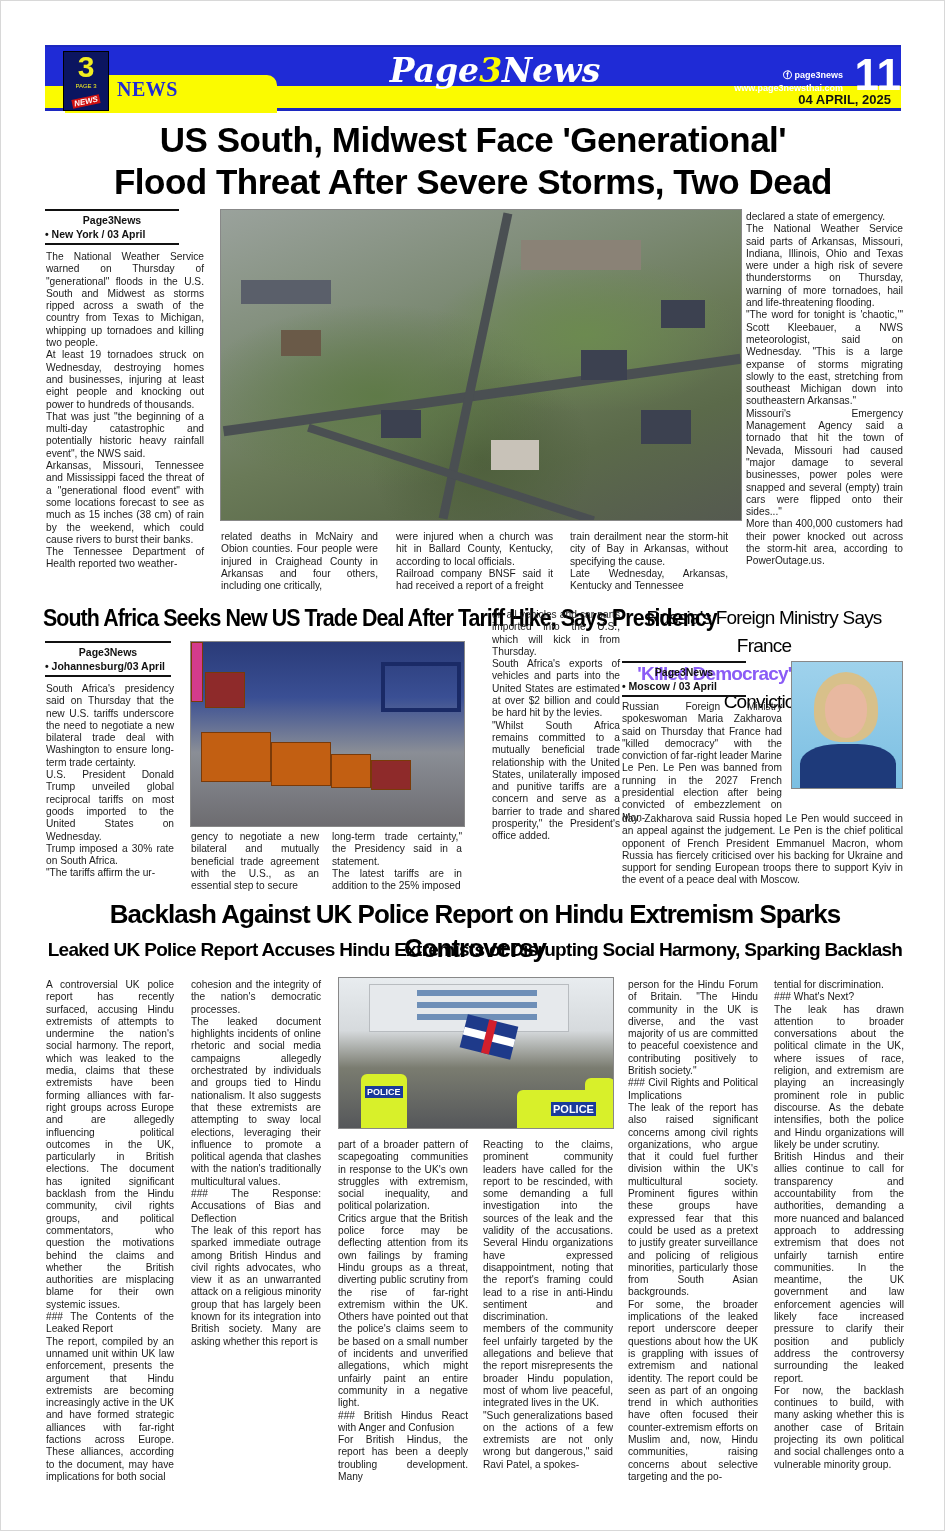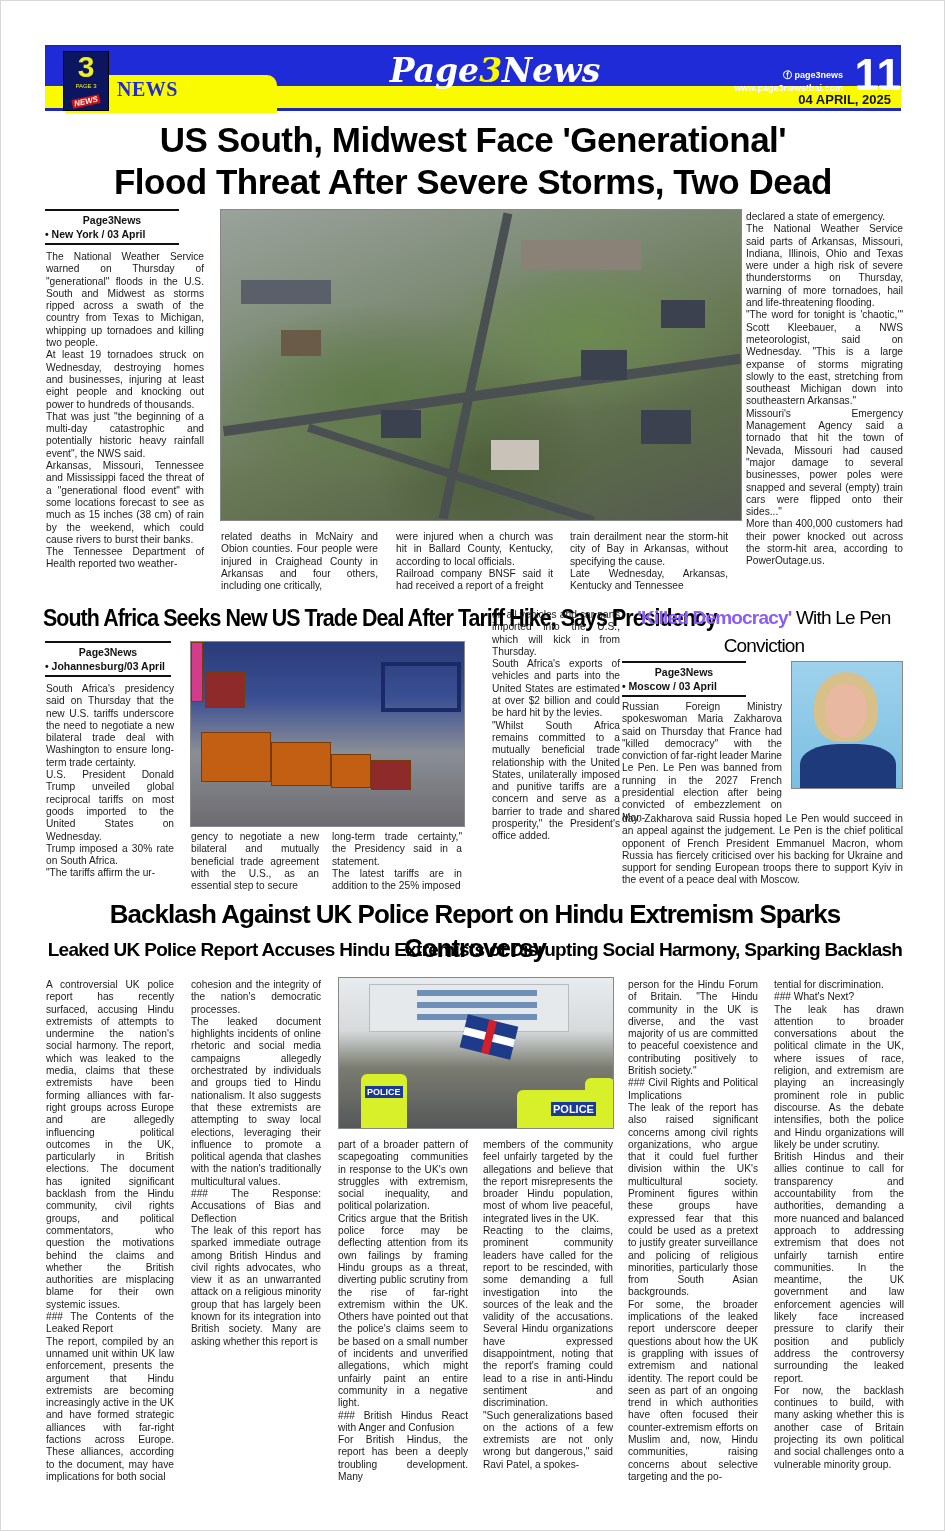--- a/index.html
+++ b/index.html
@@ -177,20 +177,21 @@
     <p>long-term trade certainty," the Presidency said in a statement.</p>
     <p>The latest tariffs are in addition to the 25% imposed</p>
   </div>
   <div class="col" style="left:478px; top:608px; width:128px;margin-left:13px;">
     <p>on all vehicles and car parts imported into the U.S., which will kick in from Thursday.</p>
     <p>South Africa's exports of vehicles and parts into the United States are estimated at over $2 billion and could be hard hit by the levies.</p>
     <p>"Whilst South Africa remains committed to a mutually beneficial trade relationship with the United States, unilaterally imposed and punitive tariffs are a concern and serve as a barrier to trade and shared prosperity," the President's office added.</p>
   </div>
 
   <div class="headline h-ru">
+    <div>Russia's Foreign Ministry Says France</div>
     <div><span class="red">'Killed Democracy'</span><span> With Le Pen Conviction</span></div>
   </div>
 
   <div class="byline" style="left:621px; top:660px; width:124px;">
     <span class="agency">Page3News</span>
     <span class="loc">•  Moscow  /  03 April</span>
   </div>
 
   <div class="photo photo-ru">
     <div class="hair"></div>
@@ -233,22 +234,22 @@
     <div class="police-tag" style="left:212px; top:124px; font-size:11px;">POLICE</div>
   </div>
 
   <div class="col" style="left:337px; top:1138px; width:130px;">
     <p>part of a broader pattern of scapegoating communities in response to the UK's own struggles with extremism, social inequality, and political polarization.</p>
     <p>Critics argue that the British police force may be deflecting attention from its own failings by framing Hindu groups as a threat, diverting public scrutiny from the rise of far-right extremism within the UK. Others have pointed out that the police's claims seem to be based on a small number of incidents and unverified allegations, which might unfairly paint an entire community in a negative light.</p>
     <p>### British Hindus React with Anger and Confusion</p>
     <p>For British Hindus, the report has been a deeply troubling development. Many</p>
   </div>
   <div class="col" style="left:482px; top:1138px; width:130px;">
+    <p>Reacting to the claims, prominent community leaders have called for the report to be rescinded, with some demanding a full investigation into the sources of the leak and the validity of the accusations. Several Hindu organizations have expressed disappointment, noting that the report's framing could lead to a rise in anti-Hindu sentiment and discrimination.</p>
     <p>members of the community feel unfairly targeted by the allegations and believe that the report misrepresents the broader Hindu population, most of whom live peaceful, integrated lives in the UK.</p>
-    <p>Reacting to the claims, prominent community leaders have called for the report to be rescinded, with some demanding a full investigation into the sources of the leak and the validity of the accusations. Several Hindu organizations have expressed disappointment, noting that the report's framing could lead to a rise in anti-Hindu sentiment and discrimination.</p>
     <p>"Such generalizations based on the actions of a few extremists are not only wrong but dangerous," said Ravi Patel, a spokes-</p>
   </div>
   <div class="col" style="left:627px; top:978px; width:130px;">
     <p>person for the Hindu Forum of Britain. "The Hindu community in the UK is diverse, and the vast majority of us are committed to peaceful coexistence and contributing positively to British society."</p>
     <p>### Civil Rights and Political Implications</p>
     <p>The leak of the report has also raised significant concerns among civil rights organizations, who argue that it could fuel further division within the UK's multicultural society. Prominent figures within these groups have expressed fear that this could be used as a pretext to justify greater surveillance and policing of religious minorities, particularly those from South Asian backgrounds.</p>
     <p>For some, the broader implications of the leaked report underscore deeper questions about how the UK is grappling with issues of extremism and national identity. The report could be seen as part of an ongoing trend in which authorities have often focused their counter-extremism efforts on Muslim and, now, Hindu communities, raising concerns about selective targeting and the po-</p>
   </div>
   <div class="col" style="left:773px; top:978px; width:130px;">
     <p>tential for discrimination.</p>

